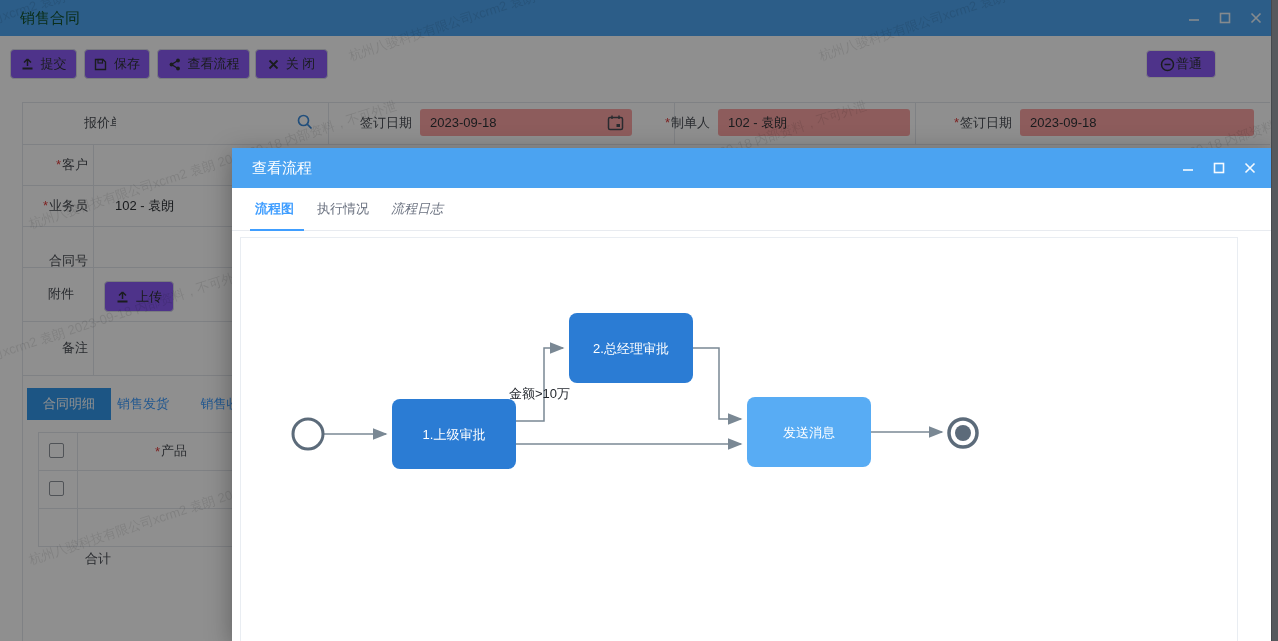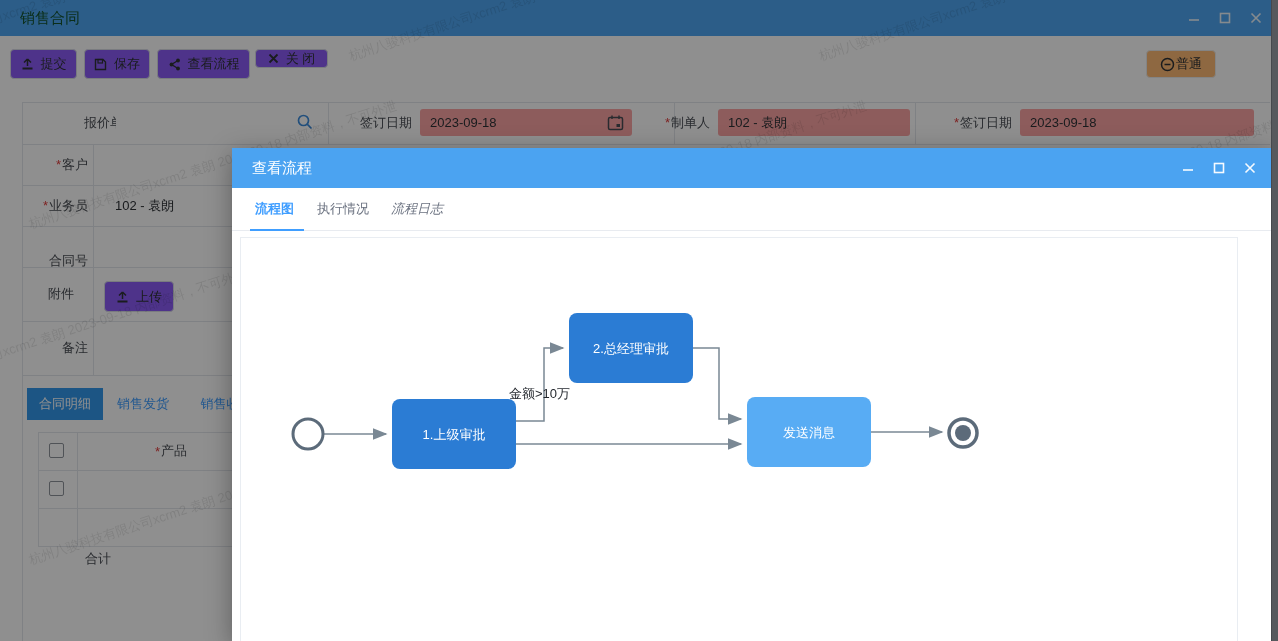--- a/index.html
+++ b/index.html
@@ -11,21 +11,21 @@
   }
   .abs{position:absolute;}
   
   .titlebar{left:0;top:0;width:1278px;height:36px;background:#4FA6F2;z-index:2;}
   .titlebar .title{position:absolute;left:20px;top:0;line-height:36px;font-size:15px;color:#14532d;}
   .winctl{position:absolute;right:16px;top:0;height:36px;display:flex;align-items:center;gap:18px;}
   .winctl .ctl{width:13px;height:13px;display:flex;align-items:center;justify-content:center;cursor:pointer;}
   .toolbar-btn{display:flex;align-items:center;justify-content:center;gap:7px;
     background:#8b5cf6;border:1px solid #D8DCE2;border-radius:4px;
     font-size:13px;color:#2F3337;cursor:pointer;box-sizing:border-box;}
-  .priority{display:flex;align-items:center;justify-content:center;gap:1px;background:#fdba74;
+  .priority{display:flex;align-items:center;justify-content:center;gap:1px;background:#8b5cf6;
     border:1px solid #ECECEC;border-radius:4px;font-size:13px;color:#2F3337;cursor:pointer;box-sizing:border-box;}
   .hl{position:absolute;height:1px;background:#E3E6EB;}
   .vl{position:absolute;width:1px;background:#E3E6EB;}
   .flabel{position:absolute;font-size:13px;color:#4A4E55;text-align:right;white-space:nowrap;}
   .req{color:#E03E3E;margin-right:1px;}
   .fvalue{position:absolute;background:#fca5a5;border-radius:3px;font-size:13px;color:#2F3337;
     line-height:27px;padding:0 10px;box-sizing:border-box;cursor:pointer;}
   .ftext{position:absolute;font-size:13px;color:#2F3337;white-space:nowrap;}
   .finput{position:absolute;border:none;outline:none;background:#fff;font-size:13px;color:#2F3337;
     font-family:inherit;padding:0 6px;box-sizing:border-box;}
@@ -97,21 +97,21 @@
   <span>
     <svg width="13" height="13">
         <path d="M10,2.5 L3.5,6.5 L10,10.5" fill="none" stroke="#2F3337" stroke-width="1.4"></path>
         <circle cx="10" cy="2.5" r="1.9" fill="#2F3337"></circle>
         <circle cx="3.5" cy="6.5" r="1.9" fill="#2F3337"></circle>
         <circle cx="10" cy="10.5" r="1.9" fill="#2F3337"></circle>
       </svg>
   </span>
   <span>查看流程</span>
 </div>
-<div class="abs toolbar-btn" style="left:255px;top:49px;width:73px;height:19px;">
+<div class="abs toolbar-btn" style="left:255px;top:49px;width:73px;height:30px;">
   <span>
     <svg width="11" height="11">
         <path d="M1.5,1.5 L9.5,9.5 M9.5,1.5 L1.5,9.5" stroke="#2F3337" stroke-width="1.8"></path>
       </svg>
   </span>
   <span>关 闭</span>
 </div>
 <div class="abs priority" style="left:1146px;top:50px;width:70px;height:28px;">
   <span>
     <svg width="15" height="15">
@@ -169,21 +169,21 @@
   <span>
     <svg width="13" height="12">
         <path d="M6.5,1 L10,4.5 M6.5,1 L3,4.5 M6.5,1 L6.5,8" fill="none" stroke="#2F3337" stroke-width="1.5"></path>
         <line x1="1.5" y1="10.5" x2="11.5" y2="10.5" stroke="#2F3337" stroke-width="2"></line>
       </svg>
   </span>
   <span>上传</span>
 </div>
 <div class="flabel" style="left:22px;top:321px;width:66px;line-height:54px;"><span>备注</span></div>
 
-<div class="dtab-active" style="left:27px;top:388px;width:76px;height:32px;line-height:32px;"><span>合同明细</span></div>
+<div class="dtab-active" style="left:27px;top:388px;width:84px;height:32px;line-height:32px;"><span>合同明细</span></div>
 <div class="dtab" style="left:112px;top:388px;width:62px;height:32px;line-height:32px;"><span>销售发货</span></div>
 <div class="dtab" style="left:190px;top:388px;width:60px;height:32px;line-height:32px;"><span>销售收</span></div>
 
 <div class="hl" style="left:38px;top:432px;width:1222px;"></div>
 <div class="hl" style="left:38px;top:470px;width:1222px;"></div>
 <div class="hl" style="left:38px;top:508px;width:1222px;"></div>
 <div class="hl" style="left:38px;top:546px;width:1222px;"></div>
 <div class="vl" style="left:38px;top:432px;height:114px;"></div>
 <div class="vl" style="left:77px;top:432px;height:114px;"></div>
 <div class="vl" style="left:265px;top:432px;height:114px;"></div>

